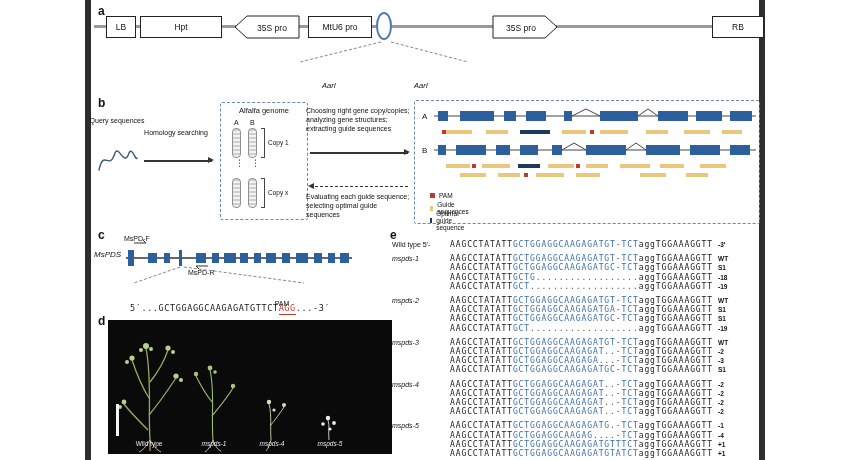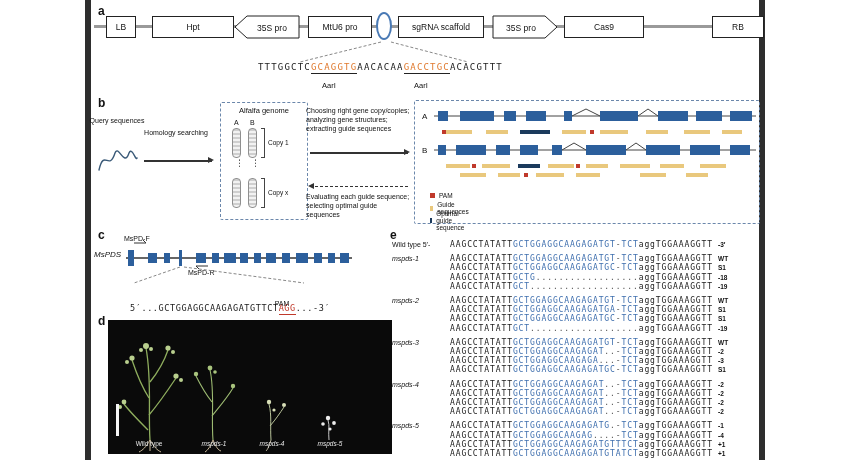--- a/index.html
+++ b/index.html
@@ -9,21 +9,21 @@
   .edge{position:absolute;top:0;width:6px;height:460px;background:#2e2e2e;}
   
   .backbone{position:absolute;height:3px;background:#9a9a9a;}
   .cbox{position:absolute;height:22px;border:1px solid #222;background:#fff;display:flex;align-items:center;justify-content:center;font-size:8.5px;color:#111;box-sizing:border-box;}
   .oval{position:absolute;width:16px;height:28px;border:2px solid #4a7ab5;border-radius:50%;background:#fff;box-sizing:border-box;}
   .arrsvg{position:absolute;}
   .arrsvg text{font-family:"Liberation Sans",sans-serif;font-size:8.5px;fill:#111;}
   .seqa{position:absolute;font-family:"DejaVu Sans Mono",monospace;font-size:9px;letter-spacing:1.2px;color:#1a1a1a;white-space:nowrap;}
   .seg-orange{color:#e07a2f;border-bottom:1px solid #222;padding-bottom:1px;}
   .seg-black{color:#1a1a1a;}
-  .aar{position:absolute;font-size:7.5px;color:#111;}
+  .aar{position:absolute;font-style:italic;font-size:7.5px;color:#111;}
   
   .smalltext{position:absolute;font-size:7px;line-height:1.3;color:#111;}
   .dashbox{position:absolute;border:1.2px dashed #6b87ab;border-radius:2px;box-sizing:border-box;}
   .chrom{position:absolute;width:9px;height:30px;border:1px solid #8f8f8f;border-radius:4px;background:repeating-linear-gradient(180deg,#cfcfcf 0 2px,#f2f2f2 2px 4px);box-sizing:border-box;}
   .bracket{position:absolute;width:4px;height:30px;border-top:1px solid #444;border-right:1px solid #444;border-bottom:1px solid #444;box-sizing:border-box;}
   .harrow{position:absolute;height:1.5px;background:#333;}
   .harrow.right::after{content:"";position:absolute;right:-2px;top:-2.8px;border-left:6px solid #333;border-top:3.5px solid transparent;border-bottom:3.5px solid transparent;}
   .darrow{position:absolute;height:0;border-top:1.4px dashed #333;}
   .darrow::before{content:"";position:absolute;left:-2px;top:-4.2px;border-right:6px solid #333;border-top:3.5px solid transparent;border-bottom:3.5px solid transparent;}
   .gbar{position:absolute;height:4px;background:#e9c87d;}
@@ -54,41 +54,38 @@
 <body>
 
 <div id="canvas">
   <div class="edge" style="left:85px"></div>
   <div class="edge" style="left:759px"></div>
 
   <div class="plabel" style="left:98px;top:4px">a</div>
   <div class="backbone" style="left:94px;top:25px;width:664px"></div>
 
   <div class="cbox" style="left:106px;top:16px;width:30px">LB</div>
-  <div class="cbox" style="left:152px;top:16px;width:82px">Hpt</div>
+  <div class="cbox" style="left:140px;top:16px;width:82px">Hpt</div>
   <svg class="arrsvg" style="left:234px;top:15px" width="66" height="24">
     <polygon points="13,1 65,1 65,23 13,23 1,12" fill="#fff" stroke="#222" stroke-width="1"></polygon>
     <text x="38" y="15.5" text-anchor="middle">35S pro</text>
   </svg>
   <div class="cbox" style="left:308px;top:16px;width:64px">MtU6 pro</div>
   <div class="oval" style="left:376px;top:12px"></div>
-  <div class="cbox" style="left:398px;top:16px;width:86px">sgRNA scaffold</div>
   <svg class="arrsvg" style="left:492px;top:15px" width="66" height="24">
     <polygon points="1,1 53,1 65,12 53,23 1,23" fill="#fff" stroke="#222" stroke-width="1"></polygon>
     <text x="29" y="15.5" text-anchor="middle">35S pro</text>
   </svg>
-  <div class="cbox" style="left:564px;top:16px;width:80px">Cas9</div>
   <div class="cbox" style="left:712px;top:16px;width:52px">RB</div>
 
   <svg class="abs" style="left:0;top:0" width="845" height="100">
     <line x1="381" y1="42" x2="300" y2="62" stroke="#888" stroke-width="1" stroke-dasharray="3,2"></line>
     <line x1="391" y1="42" x2="468" y2="62" stroke="#888" stroke-width="1" stroke-dasharray="3,2"></line>
   </svg>
 
-  <div class="seqa" style="left:258px;top:62px" id="cloning-seq"><span class="seg-black">TTTGGCTC</span><span class="seg-orange" style="color: rgb(224, 122, 47);">GCAGGTG</span><span class="seg-black">AACACAA</span><span class="seg-orange" style="color: rgb(224, 122, 47);">GACCTGC</span><span class="seg-black">ACACGTTT</span></div>
   <div class="aar" style="left:322px;top:81px">AarI</div>
   <div class="aar" style="left:414px;top:81px">AarI</div>
 
   <div class="plabel" style="left:98px;top:96px">b</div>
 
   <div class="smalltext" style="left:86px;top:116px;width:62px;text-align:center">Query sequences</div>
   <svg class="abs" style="left:96px;top:144px" width="44" height="32">
     <path d="M3,26 C8,4 13,28 19,9 C23,0 28,24 33,9 C36,2 40,18 41,14" fill="none" stroke="#3a5a78" stroke-width="1.4" stroke-linecap="round"></path>
   </svg>
   <div class="smalltext" style="left:140px;top:128px;width:72px;text-align:center">Homology searching</div>

